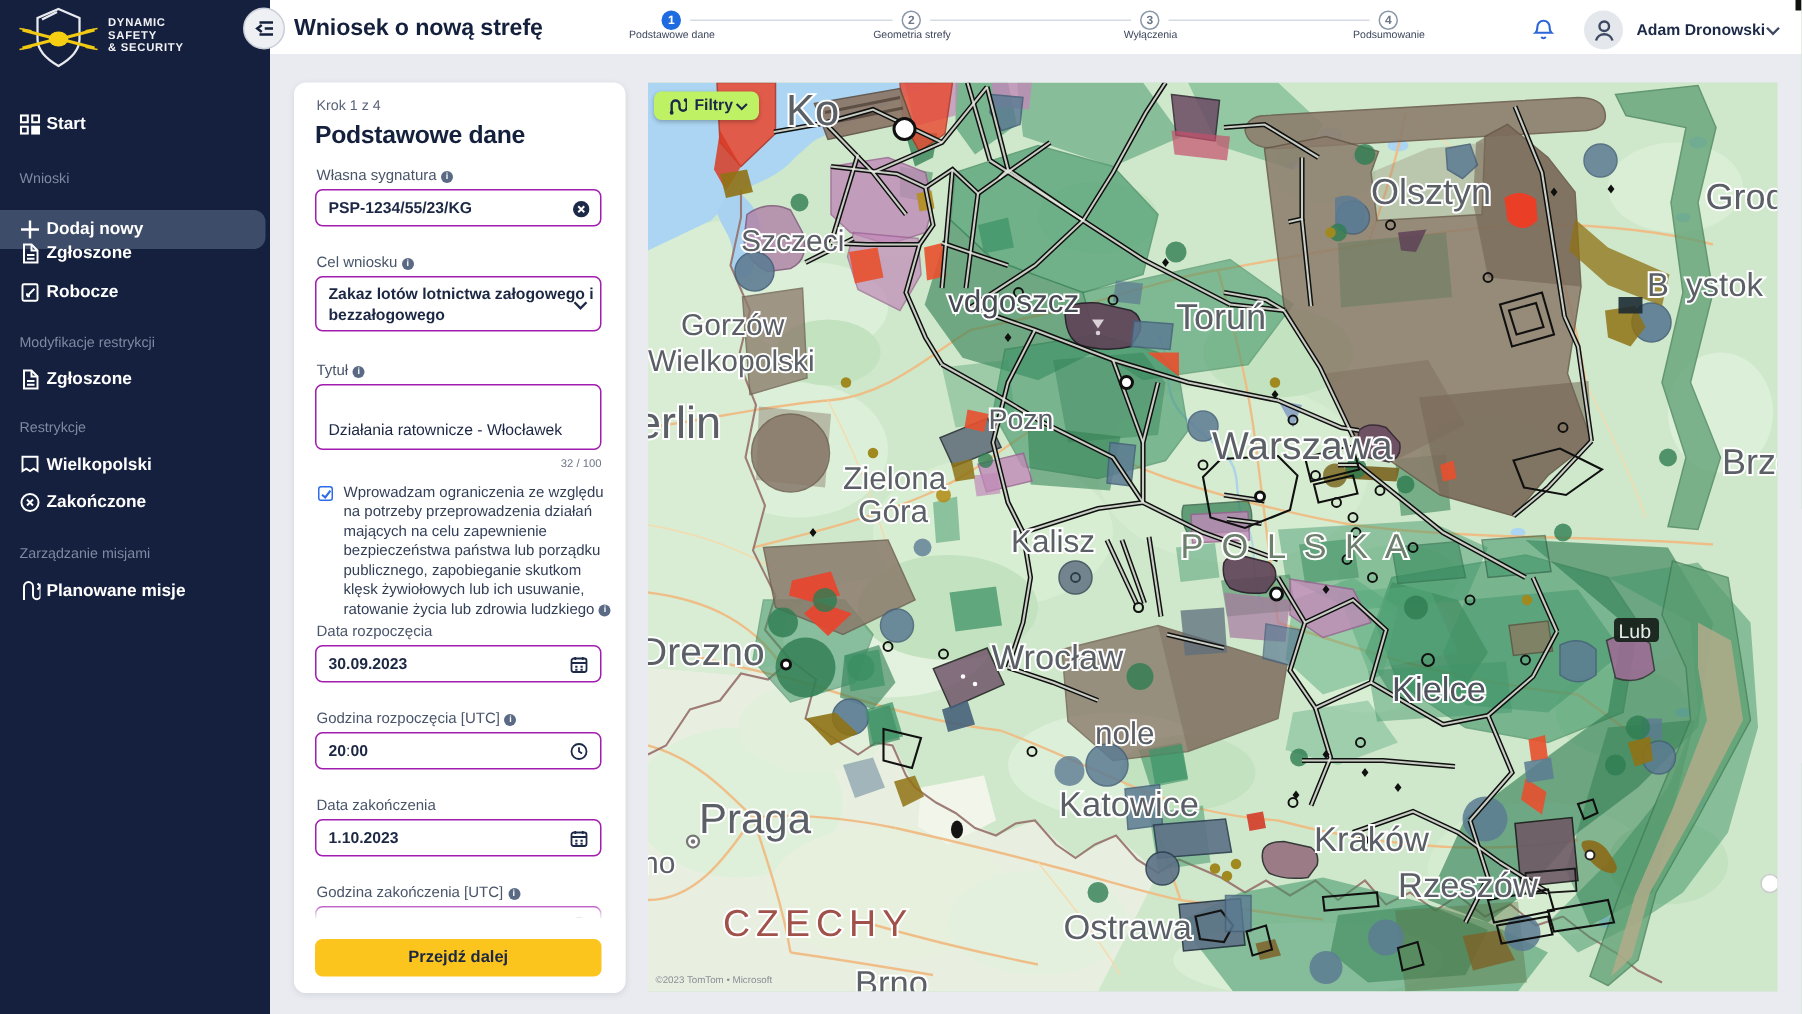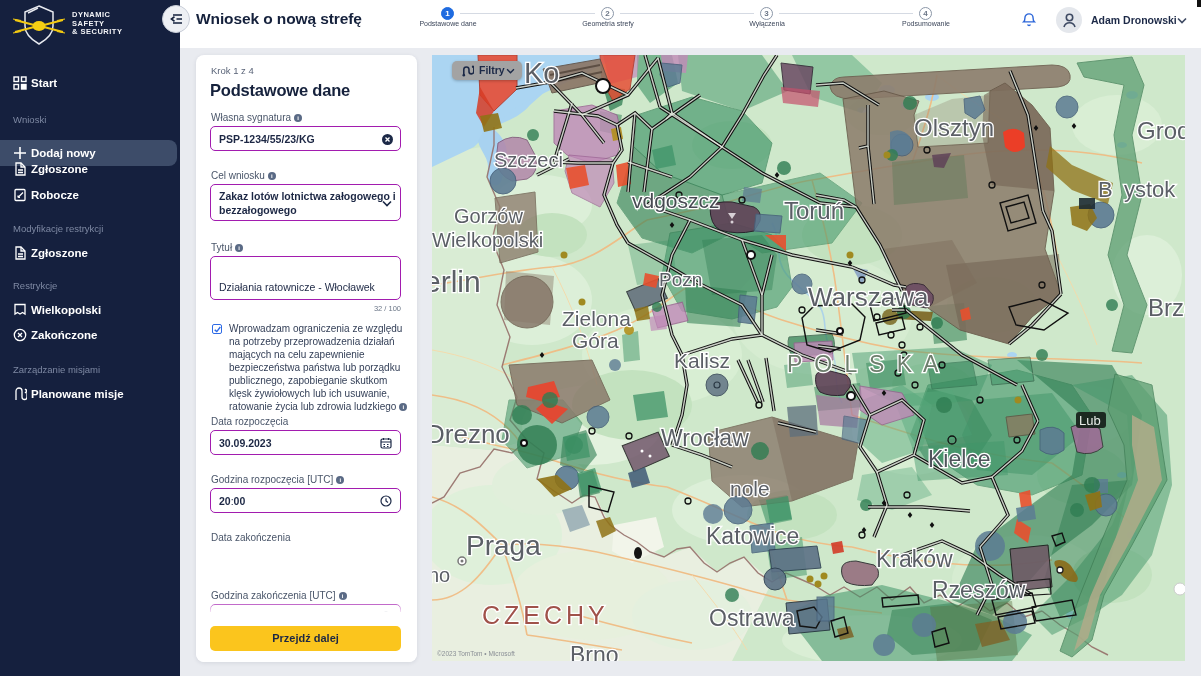--- a/index.html
+++ b/index.html
@@ -10,21 +10,21 @@
   .sidebar { position:absolute; left:0; top:0; width:180px; height:676px; background:#15203e; z-index:5; }
   .logo { position:absolute; left:12px; top:2px; width:165px; height:44px; }
   .logo-text { position:absolute; left:60px; top:9px; color:#f2f3f6; font-weight:bold; font-size:7.5px; line-height:8.5px; letter-spacing:.5px; }
   .nav-item { position:absolute; left:0; width:180px; height:26px; color:#fff; font-size:11.5px; font-weight:bold; }
   .nav-item .ic { position:absolute; left:13px; top:50%; transform:translateY(-50%); width:14px; height:14px; }
   .nav-item .tx { position:absolute; left:31px; top:50%; transform:translateY(-50%); white-space:nowrap; }
   .sec-label { position:absolute; left:13px; color:#7e89a3; font-size:9.5px; }
   .hl { background:#3d4c69; border-radius:0 8px 8px 0; width:177px; }
 
   
-  .topbar { position:absolute; left:180px; top:0; width:1021px; height:48px; background:#ffffff; z-index:6; }
+  .topbar { position:absolute; left:180px; top:0; width:1021px; height:36px; background:#ffffff; z-index:6; }
   .collapse-btn { position:absolute; left:-18px; top:5px; width:28px; height:28px; border-radius:50%; background:#eef0f4; border:1.5px solid #c9ced8; z-index:10; }
   .page-title { position:absolute; left:16px; top:10px; font-size:15.5px; font-weight:bold; color:#15213c; letter-spacing:-0.1px; }
 
   .step-c { position:absolute; top:7px; width:13px; height:13px; border-radius:50%; background:#fff; border:1px solid #8b97a8; color:#6b7687; font-size:8px; font-weight:bold; text-align:center; line-height:11px; }
   .step-c.active { background:#1f6be0; border-color:#1f6be0; color:#fff; }
   .step-l { position:absolute; top:20px; font-size:7px; color:#3c465a; text-align:center; width:80px; }
   .step-line { position:absolute; top:13px; height:1px; background:#d5dae3; }
 
   .bell { position:absolute; left:840px; top:11px; width:18px; height:18px; }
   .avatar { position:absolute; left:876px; top:7px; width:26px; height:26px; border-radius:50%; background:#e4e7ec; }
@@ -41,21 +41,21 @@
   .fbox .val { position:absolute; left:8px; top:50%; transform:translateY(-50%); white-space:nowrap; }
   .charcount { position:absolute; left:0; width:205px; text-align:right; font-size:7.5px; color:#6b7687; }
   .cb-row { position:absolute; left:15px; top:267px; width:192px; }
   .cb { position:absolute; left:1px; top:2px; width:10px; height:10px; border:1.5px solid #2e6be6; border-radius:2px; display:flex; align-items:center; justify-content:center; }
   .cb-text { position:absolute; left:18px; top:0; width:182px; font-size:10px; line-height:13px; color:#333f57; white-space:nowrap; }
   .foot { position:absolute; left:0; bottom:0; width:221px; height:50px; background:#fff; border-radius:0 0 8px 8px; box-shadow:0 -6px 8px rgba(255,255,255,.95); }
   .btn-y { position:absolute; left:14px; top:14px; width:191px; height:25px; background:#fbc51d; border-radius:5px; color:#1c2744; font-size:11px; font-weight:bold; text-align:center; line-height:25px; }
 
   
   .map { position:absolute; left:432px; top:55px; width:753px; height:606px; overflow:hidden; z-index:1; background:#cfe7cb; }
-  .filtry { position:absolute; left:20px; top:6px; width:70px; height:19px; background:#a3a3a3; border-radius:5px; box-shadow:0 1px 3px rgba(0,0,0,.25); z-index:9; }
+  .filtry { position:absolute; left:4px; top:6px; width:70px; height:19px; background:#bef264; border-radius:5px; box-shadow:0 1px 3px rgba(0,0,0,.25); z-index:9; }
   .filtry .tx { position:absolute; left:27px; top:3px; font-size:10.5px; font-weight:bold; color:#1c2947; }
   .attrib { position:absolute; left:5px; bottom:4px; font-size:6.5px; color:#8a8f96; z-index:9; }
   .scrollthumb { position:absolute; right:0; top:0; width:4px; height:7px; background:#111; z-index:10; }
 </style>
 </head>
 <body>
   <div class="scrollthumb"></div>
 
   <div class="sidebar">
     <div class="logo">
@@ -223,20 +223,27 @@
     <div class="flabel" style="top:419px;">Godzina rozpoczęcia [UTC]<span class="info-i">i</span></div>
     <div class="fbox" style="top:433px;height:25px;">
       <span class="val">20<span style="font-weight:normal">:</span>00</span>
       <svg style="position:absolute;right:8px;top:6px;" width="12" height="12" viewBox="0 0 12 12" fill="none" stroke="#1c2947" stroke-width="1.2">
         <circle cx="6" cy="6" r="5"></circle>
         <path d="M6 3.2 V6 L8 7.4"></path>
       </svg>
     </div>
 
     <div class="flabel" style="top:477px;">Data zakończenia</div>
+    <div class="fbox" style="top:491px;height:25px;">
+      <span class="val">1.10.2023</span>
+      <svg style="position:absolute;right:8px;top:6px;" width="12" height="12" viewBox="0 0 12 12" fill="none" stroke="#1c2947" stroke-width="1.2">
+        <rect x="1" y="2" width="10" height="9" rx="1.5"></rect>
+        <path d="M1 5 H11 M3.5 1 V3 M8.5 1 V3 M3.5 7.5 H5 M7 7.5 H8.5 M3.5 9.5 H5 M7 9.5 H8.5"></path>
+      </svg>
+    </div>
 
     <div class="flabel" style="top:535px;">Godzina zakończenia [UTC]<span class="info-i">i</span></div>
     <div class="fbox" style="top:549px;height:25px;font-weight:normal;">
       <svg style="position:absolute;right:8px;top:6px;" width="12" height="12" viewBox="0 0 12 12" fill="none" stroke="#1c2947" stroke-width="1.2">
         <circle cx="6" cy="6" r="5"></circle>
         <path d="M6 3.2 V6 L8 7.4"></path>
       </svg>
     </div>
 
     <div class="foot">

